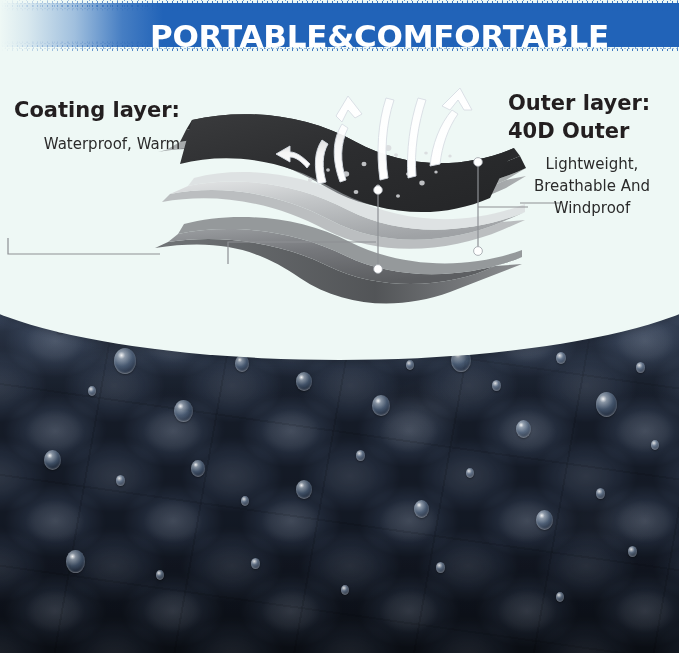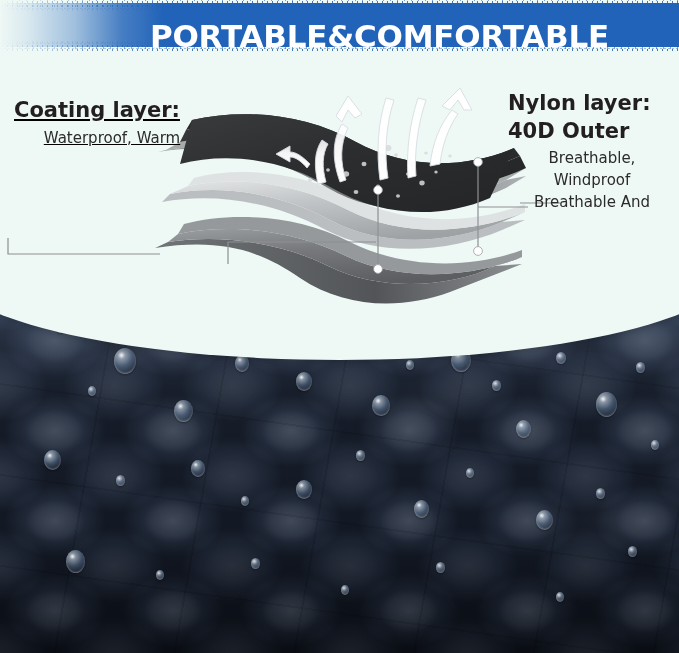--- a/index.html
+++ b/index.html
@@ -176,23 +176,23 @@
     font-size: 21px;
     color: #231f20;
     line-height: 1.32;
   }
   .label-body {
     font-family: "DejaVu Sans", sans-serif;
     font-weight: normal;
     font-size: 15px;
     color: #2b2b2b;
     line-height: 1.46;
-    margin-top: 3px;
-  }
-  #left-label  { left: 8px;  top: 97px; width: 208px; text-align: center; text-decoration: underline; }
+    margin-top: 9px;
+  }
+  #left-label  { left: 8px;  top: 97px; width: 208px; text-align: center; }
   #right-label { left: 508px; top: 90px; width: 168px; text-align: center; }
   #left-label .label-title  { text-align: left; padding-left: 6px; }
   #left-label .label-title .l2 { display:block; text-align:center; }
   #right-label .label-title { text-align: left; }
 
   
   .diagram {
     position: absolute;
     left: 150px; top: 52px;
     width: 380px; height: 260px;
@@ -382,27 +382,27 @@
     <div class="label-title">
       <span>Coating layer:</span>
     </div>
     <div class="label-body">
       <div>Waterproof, Warm</div>
     </div>
   </div>
 
   <div class="label-block" id="right-label">
     <div class="label-title">
-      <div>Nylon layer:</div>
+      <div>Outer layer:</div>
       <div>40D Outer</div>
     </div>
     <div class="label-body">
-      <div>Breathable,</div>
+      <div>Lightweight,</div>
+      <div>Breathable And</div>
       <div>Windproof</div>
-      <div>Breathable And</div>
     </div>
   </div>
 
   <div class="banner-wrap">
     <div class="banner-bar"></div>
     <div class="banner-speckle"></div>
     <div class="banner-title">PORTABLE&amp;COMFORTABLE</div>
   </div>
 
 </div>

